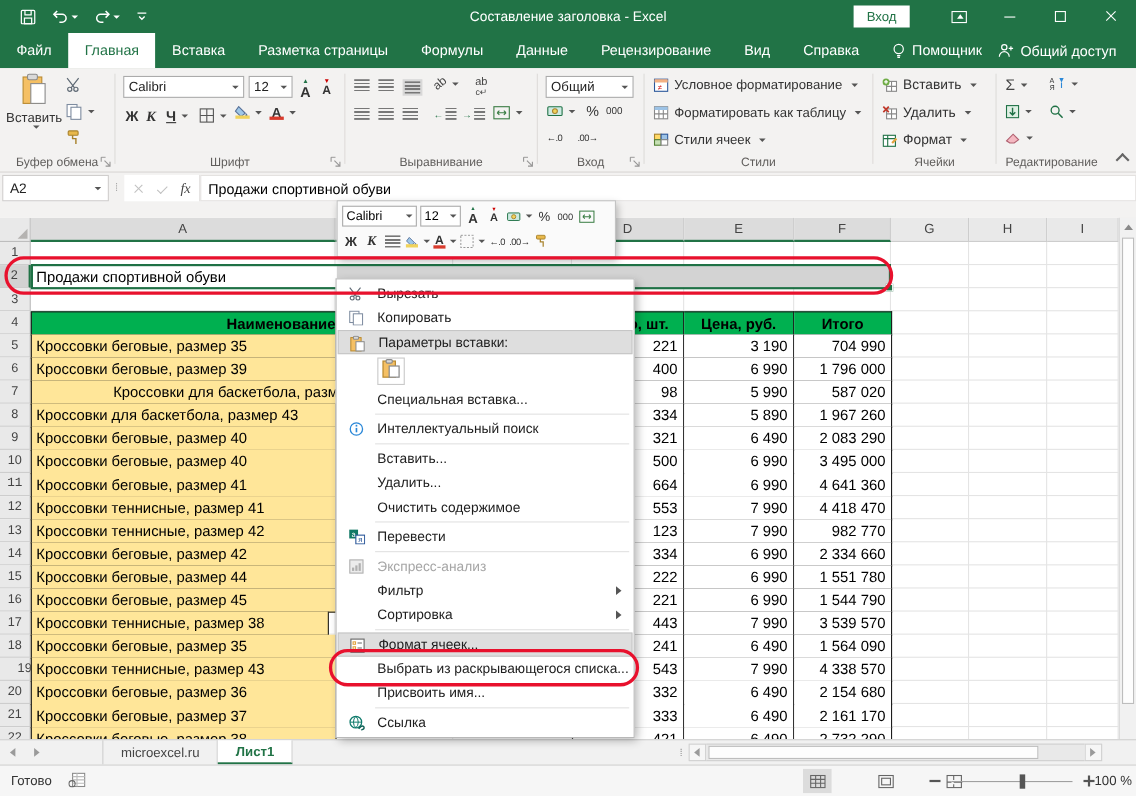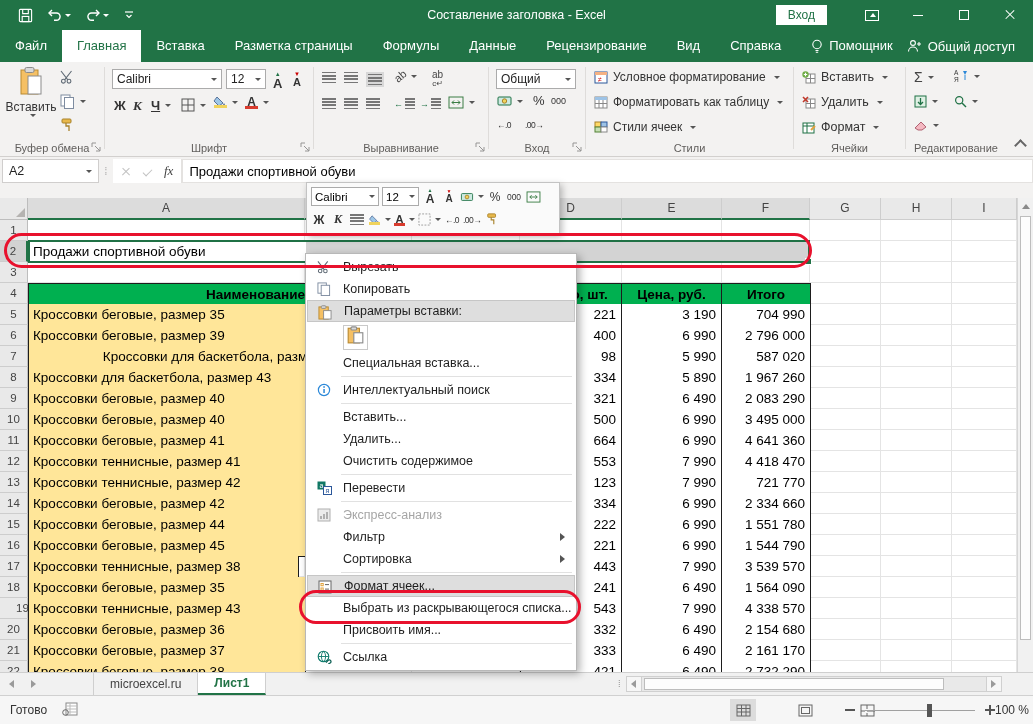--- a/index.html
+++ b/index.html
@@ -576,21 +576,21 @@
       <div class="sh-row" style="top: 22px;">1</div>
       <div class="sh-row sel" style="top: 43px;">2</div>
       <div class="sh-row" style="top: 64px;">3</div>
       <div class="sh-row" style="top: 85px;">4</div>
       <div class="sh-row" style="top: 106px;">5</div>
       <div class="sh-row" style="top: 127px;">6</div>
       <div class="sh-row" style="top: 148px;">7</div>
       <div class="sh-row" style="top: 169px;">8</div>
       <div class="sh-row" style="top: 190px;">9</div>
       <div class="sh-row" style="top: 211px;">10</div>
-      <div class="sh-row" style="top: 232px;">11</div>
+      <div class="sh-row" style="top: 232px; font-family: Liberation Mono, monospace;">11</div>
       <div class="sh-row" style="top: 253px;">12</div>
       <div class="sh-row" style="top: 274px;">13</div>
       <div class="sh-row" style="top: 295px;">14</div>
       <div class="sh-row" style="top: 316px;">15</div>
       <div class="sh-row" style="top: 337px;">16</div>
       <div class="sh-row" style="top: 358px;">17</div>
       <div class="sh-row" style="top: 379px;">18</div>
       <div class="sh-row" style="top: 400px; padding-left: 16px;">19</div>
       <div class="sh-row" style="top: 421px;">20</div>
       <div class="sh-row" style="top: 442px;">21</div>
@@ -629,21 +629,21 @@
       <div class="tcell thead bl tc" style="left: 520px; top: 85px; width: 102px; padding-left: 0px;">Кол-во, шт.</div>
       <div class="tcell thead tc" style="left: 622px; top: 85px; width: 100px; padding-left: 0px;">Цена, руб.</div>
       <div class="tcell thead tc" style="left: 722px; top: 85px; width: 89px; padding-left: 0px;">Итого</div>
       <div class="tcell tname bl" style="left: 28px; top: 106px; width: 278px;">Кроссовки беговые, размер 35</div>
       <div class="tcell tnum bl" style="left: 520px; top: 106px; width: 102px;">221</div>
       <div class="tcell tnum" style="left: 622px; top: 106px; width: 100px;">3 190</div>
       <div class="tcell tnum" style="left: 722px; top: 106px; width: 89px;">704 990</div>
       <div class="tcell tname bl" style="left: 28px; top: 127px; width: 278px;">Кроссовки беговые, размер 39</div>
       <div class="tcell tnum bl" style="left: 520px; top: 127px; width: 102px;">400</div>
       <div class="tcell tnum" style="left: 622px; top: 127px; width: 100px;">6 990</div>
-      <div class="tcell tnum" style="left: 722px; top: 127px; width: 89px;">2 796 000</div>
+      <div class="tcell tnum" style="left: 722px; top: 127px; width: 89px;">1 796 000</div>
       <div class="tcell tname bl" style="left: 28px; top: 148px; width: 314px; text-align: right;">Кроссовки для баскетбола, размер 39</div>
       <div class="tcell tnum bl" style="left: 520px; top: 148px; width: 102px;">98</div>
       <div class="tcell tnum" style="left: 622px; top: 148px; width: 100px;">5 990</div>
       <div class="tcell tnum" style="left: 722px; top: 148px; width: 89px;">587 020</div>
       <div class="tcell tname bl" style="left: 28px; top: 169px; width: 278px;">Кроссовки для баскетбола, размер 43</div>
       <div class="tcell tnum bl" style="left: 520px; top: 169px; width: 102px;">334</div>
       <div class="tcell tnum" style="left: 622px; top: 169px; width: 100px;">5 890</div>
       <div class="tcell tnum" style="left: 722px; top: 169px; width: 89px;">1 967 260</div>
       <div class="tcell tname bl" style="left: 28px; top: 190px; width: 278px;">Кроссовки беговые, размер 40</div>
       <div class="tcell tnum bl" style="left: 520px; top: 190px; width: 102px;">321</div>
@@ -657,21 +657,21 @@
       <div class="tcell tnum bl" style="left: 520px; top: 232px; width: 102px;">664</div>
       <div class="tcell tnum" style="left: 622px; top: 232px; width: 100px;">6 990</div>
       <div class="tcell tnum" style="left: 722px; top: 232px; width: 89px;">4 641 360</div>
       <div class="tcell tname bl" style="left: 28px; top: 253px; width: 278px;">Кроссовки теннисные, размер 41</div>
       <div class="tcell tnum bl" style="left: 520px; top: 253px; width: 102px;">553</div>
       <div class="tcell tnum" style="left: 622px; top: 253px; width: 100px;">7 990</div>
       <div class="tcell tnum" style="left: 722px; top: 253px; width: 89px;">4 418 470</div>
       <div class="tcell tname bl" style="left: 28px; top: 274px; width: 278px;">Кроссовки теннисные, размер 42</div>
       <div class="tcell tnum bl" style="left: 520px; top: 274px; width: 102px;">123</div>
       <div class="tcell tnum" style="left: 622px; top: 274px; width: 100px;">7 990</div>
-      <div class="tcell tnum" style="left: 722px; top: 274px; width: 89px;">721 770</div>
+      <div class="tcell tnum" style="left: 722px; top: 274px; width: 89px;">982 770</div>
       <div class="tcell tname bl" style="left: 28px; top: 295px; width: 278px;">Кроссовки беговые, размер 42</div>
       <div class="tcell tnum bl" style="left: 520px; top: 295px; width: 102px;">334</div>
       <div class="tcell tnum" style="left: 622px; top: 295px; width: 100px;">6 990</div>
       <div class="tcell tnum" style="left: 722px; top: 295px; width: 89px;">2 334 660</div>
       <div class="tcell tname bl" style="left: 28px; top: 316px; width: 278px;">Кроссовки беговые, размер 44</div>
       <div class="tcell tnum bl" style="left: 520px; top: 316px; width: 102px;">222</div>
       <div class="tcell tnum" style="left: 622px; top: 316px; width: 100px;">6 990</div>
       <div class="tcell tnum" style="left: 722px; top: 316px; width: 89px;">1 551 780</div>
       <div class="tcell tname bl" style="left: 28px; top: 337px; width: 278px;">Кроссовки беговые, размер 45</div>
       <div class="tcell tnum bl" style="left: 520px; top: 337px; width: 102px;">221</div>

